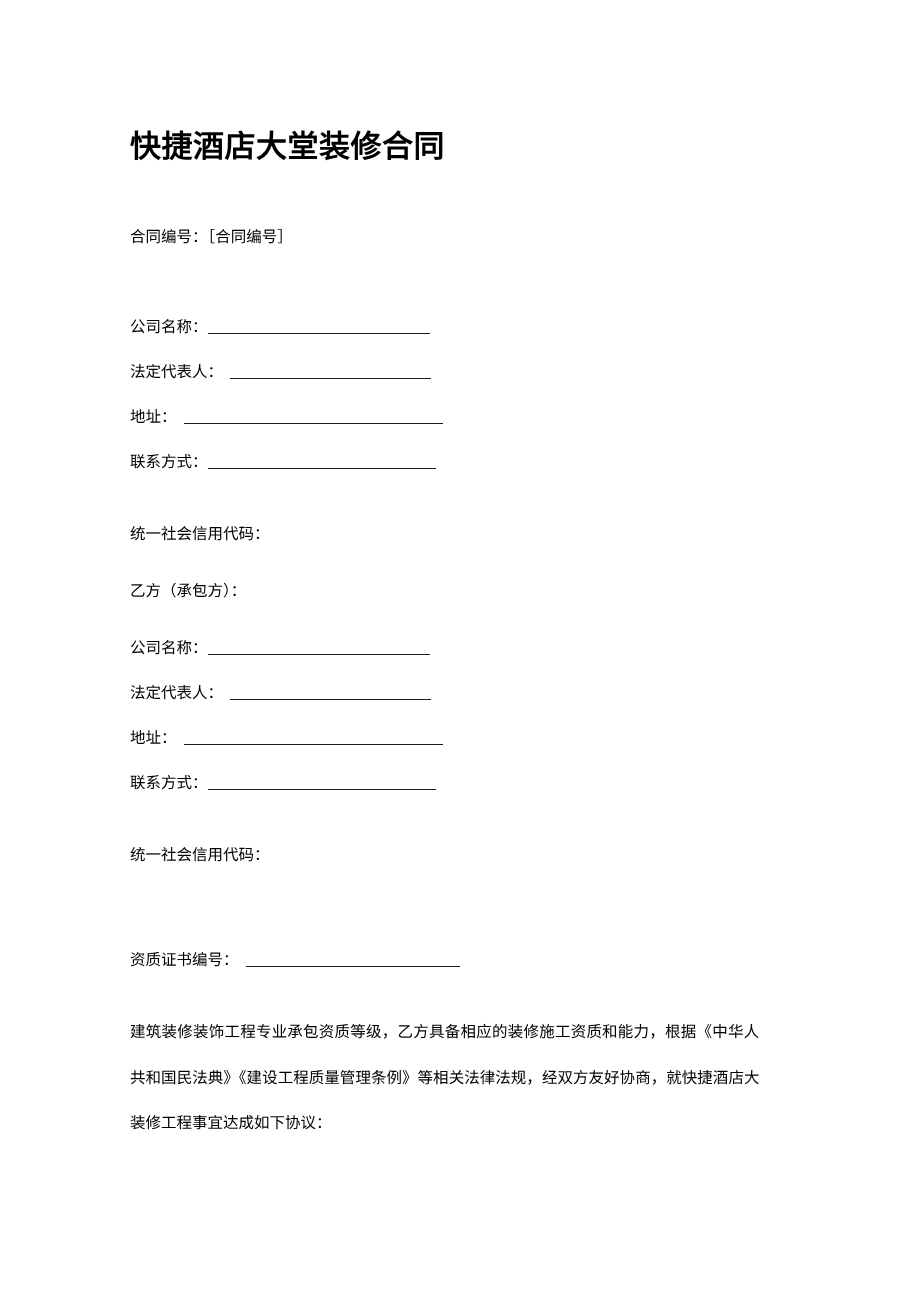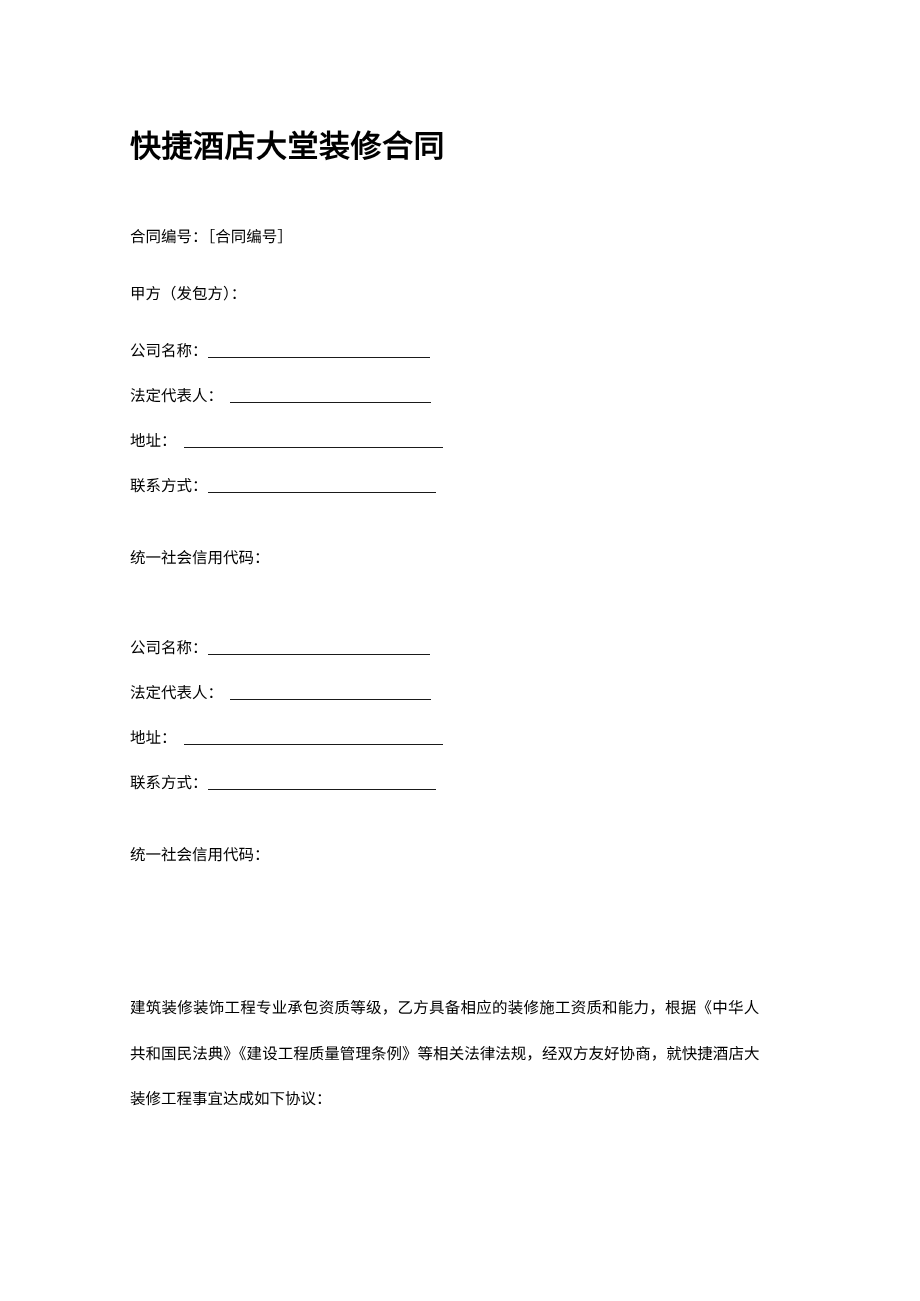--- a/index.html
+++ b/index.html
@@ -91,23 +91,20 @@
     <h1 class="doc-title">快捷酒店大堂装修合同</h1>
 
     <div class="gap-xl"></div>
 
     <div class="line">
       <span class="label">合同编号：</span><span>［合同编号］</span>
     </div>
 
     <div class="gap-md"></div>
 
-    <div class="line">
-      <span>甲方（发包方）：</span>
-    </div>
 
     <div class="gap-md"></div>
 
     <div class="line">
       <span class="label">公司名称：</span><span class="blank" style="width:222px"></span>
     </div>
 
     <div class="gap-sm"></div>
 
     <div class="line">
@@ -127,20 +124,23 @@
     </div>
 
     <div class="gap-lg"></div>
 
     <div class="line">
       <span class="label">统一社会信用代码：</span><span></span>
     </div>
 
     <div class="gap-md"></div>
 
+    <div class="line">
+      <span>乙方（承包方）：</span>
+    </div>
 
     <div class="gap-md"></div>
 
     <div class="line">
       <span class="label">公司名称：</span><span class="blank" style="width:222px"></span>
     </div>
 
     <div class="gap-sm"></div>
 
     <div class="line">
@@ -163,19 +163,22 @@
 
     <div class="line">
       <span class="label">统一社会信用代码：</span><span></span>
     </div>
 
     <div class="gap-lg"></div>
 
 
     <div class="gap-md"></div>
 
+    <div class="line">
+      <span class="label">资质证书编号：</span><span class="blank-pad"></span><span class="blank" style="width:214px"></span>
+    </div>
 
     <div class="gap-sm"></div>
 
     <p class="preamble">建筑装修装饰工程专业承包资质等级，乙方具备相应的装修施工资质和能力，根据《中华人民共和国民法典》《建设工程质量管理条例》等相关法律法规，经双方友好协商，就快捷酒店大堂装修工程事宜达成如下协议：</p>
 
   </div>
 </div>
 
 </body></html>

